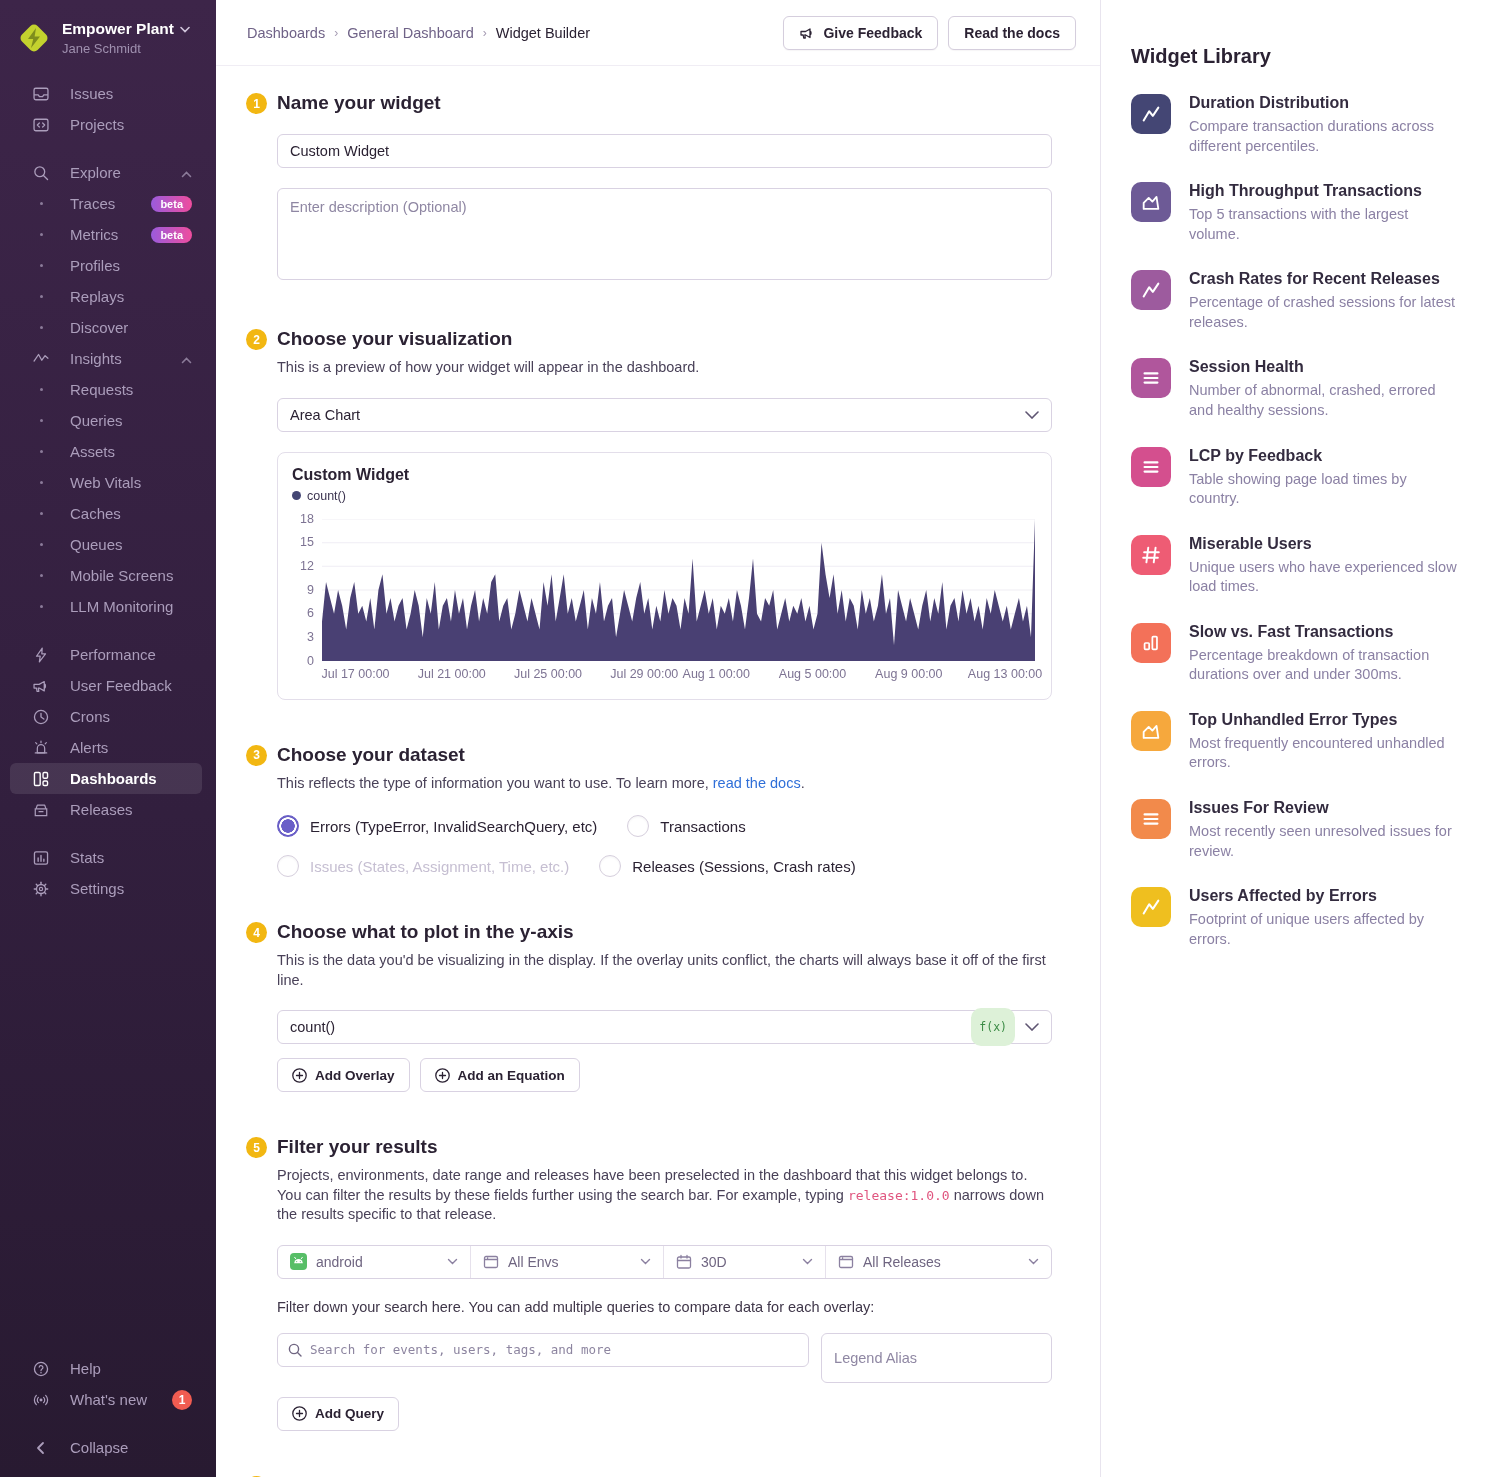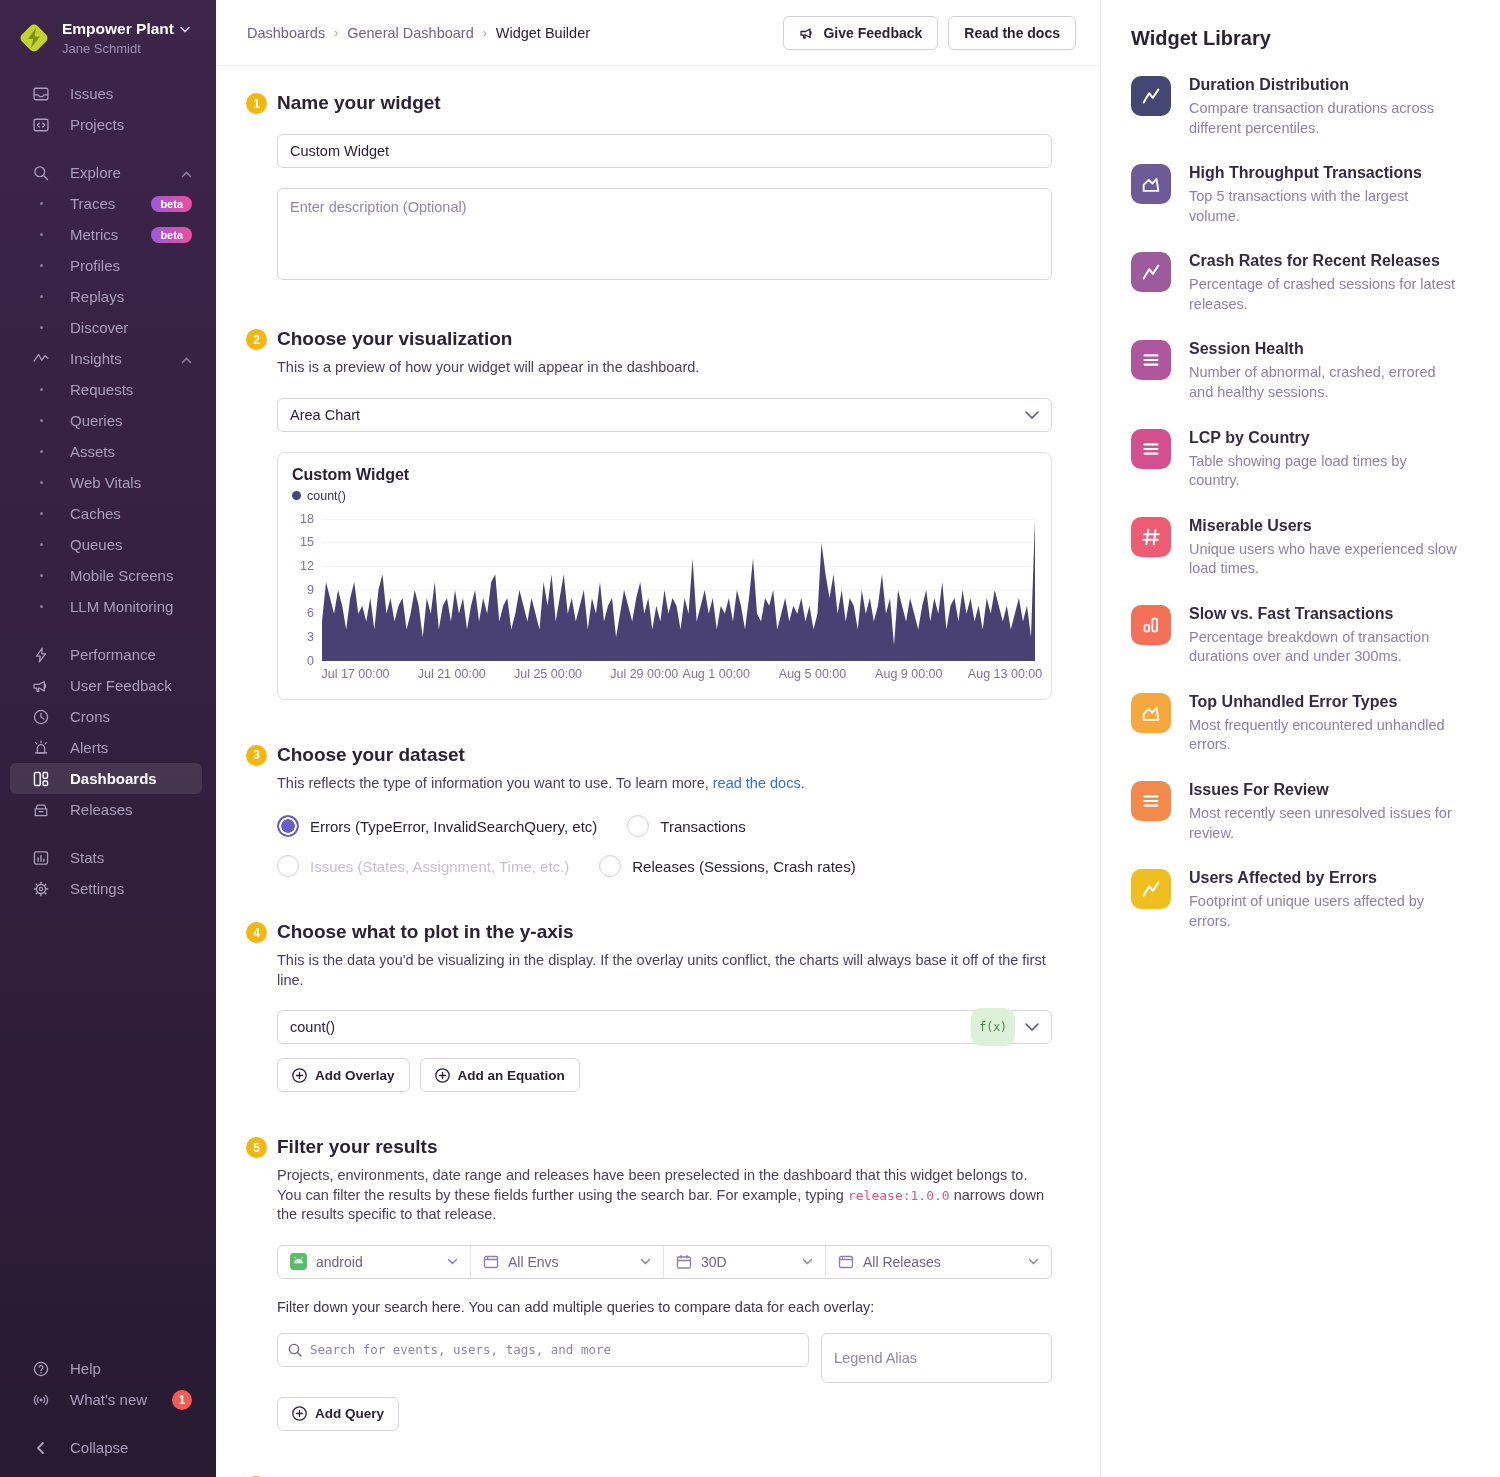--- a/index.html
+++ b/index.html
@@ -109,21 +109,21 @@
   .search-box { width:592px; height:34px; border:1px solid #d9d2e2; border-radius:6px;
     display:flex; align-items:center; padding:12px 10px; gap:8px; background:#fff; }
   .search-box input { border:none; outline:none; flex:1; font-family:"DejaVu Sans Mono", monospace;
     font-size:12.5px; color:#2b2233; background:transparent; }
   .search-box input::placeholder { color:#8d85a0; }
   .alias-input { width:255px; height:50px; border:1px solid #d9d2e2; border-radius:6px; padding:0 12px;
     font-size:14.5px; font-family:inherit; color:#2b2233; }
   .alias-input::placeholder { color:#8f87a3; }
 
   
-  .wl { width:400px; flex:0 0 400px; border-left:1px solid #e8e4ee; padding:27px 40px 0 30px; overflow:hidden; }
+  .wl { width:400px; flex:0 0 400px; border-left:1px solid #e8e4ee; padding:45px 40px 0 30px; overflow:hidden; }
   .wl-title { font-size:20px; font-weight:bold; color:#2b2233; }
   .wl-list { margin-top:26px; display:flex; flex-direction:column; gap:26px; }
   .wl-item { display:flex; gap:18px; cursor:pointer; }
   .wl-icon { width:40px; height:40px; flex:0 0 40px; border-radius:10px; display:flex;
     align-items:center; justify-content:center; }
   .wl-item-title { font-size:16px; font-weight:bold; color:#332b3f; }
   .wl-item-desc { font-size:14.5px; color:#8b81a4; line-height:1.35; margin-top:5px; max-width:290px; }
 </style>
 </head>
 <body>
@@ -673,21 +673,21 @@
             <div class="wl-item-desc">Number of abnormal, crashed, errored and healthy sessions.</div>
           </div>
         </div>
         <div class="wl-item">
           <div class="wl-icon" style="background: rgb(212, 79, 142);">
             <svg width="22" height="22" viewBox="0 0 24 24">
               <path d="M5 7 h14 M5 12 h14 M5 17 h14" stroke="#fff" stroke-width="2.4" stroke-linecap="round"></path>
             </svg>
           </div>
           <div class="wl-text">
-            <div class="wl-item-title">LCP by Country</div>
+            <div class="wl-item-title">LCP by Feedback</div>
             <div class="wl-item-desc">Table showing page load times by country.</div>
           </div>
         </div>
         <div class="wl-item">
           <div class="wl-icon" style="background: rgb(238, 92, 116);">
             <svg width="22" height="22" viewBox="0 0 24 24">
               <path d="M9 4 L7 20 M17 4 L15 20 M4.5 9 h16 M3.5 15 h16" stroke="#fff" stroke-width="2.1" stroke-linecap="round"></path>
             </svg>
           </div>
           <div class="wl-text">

